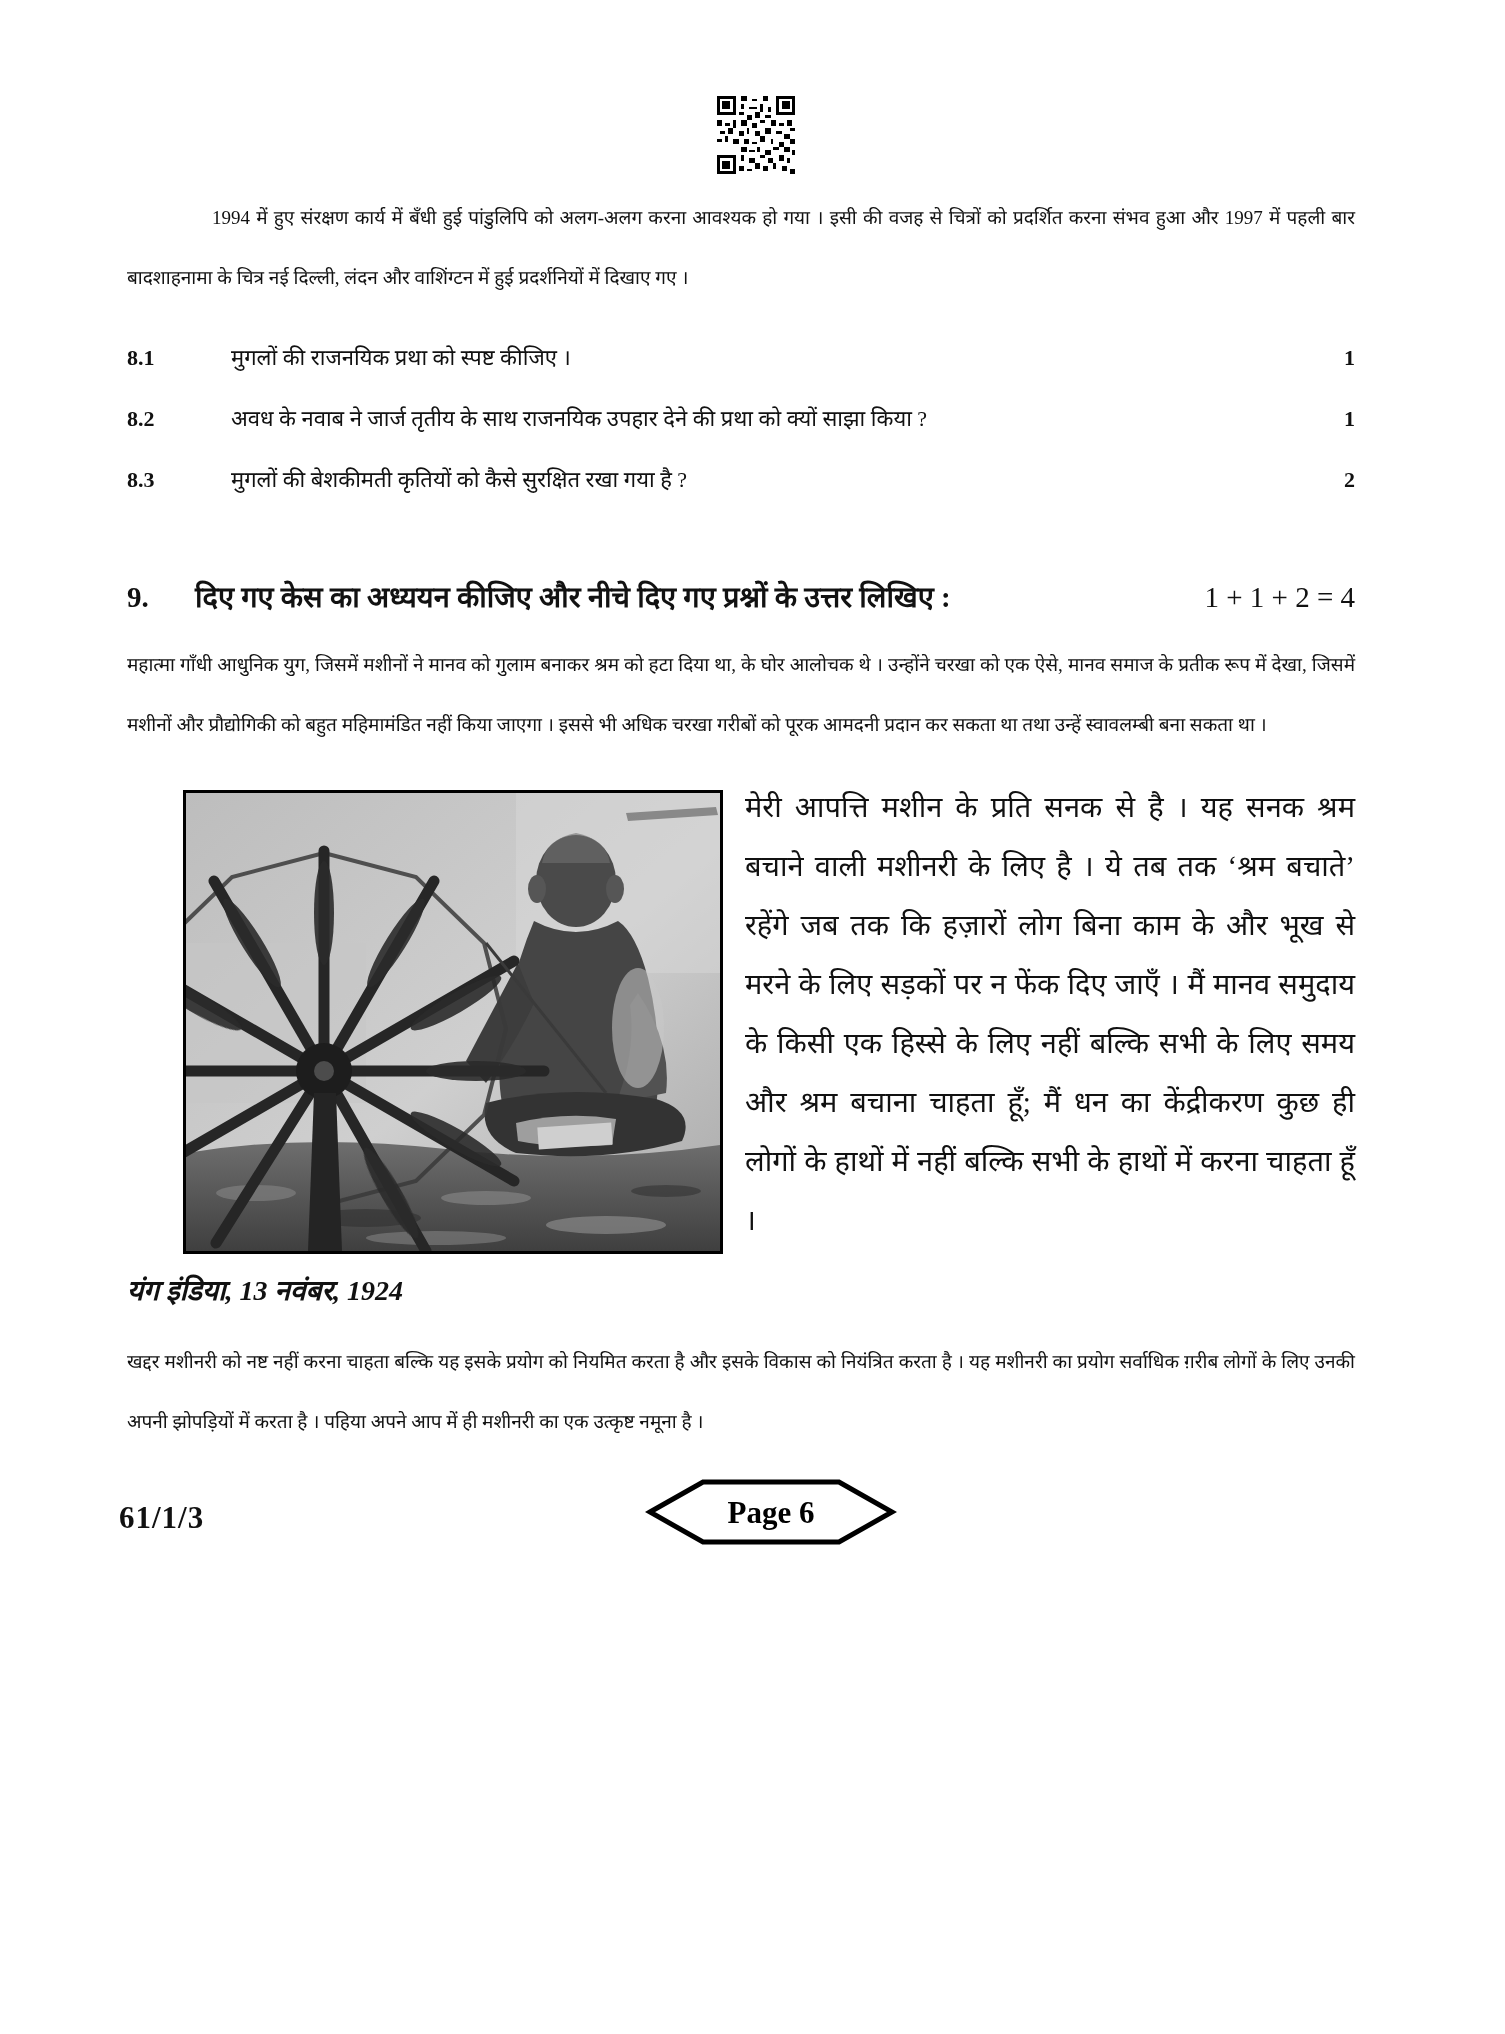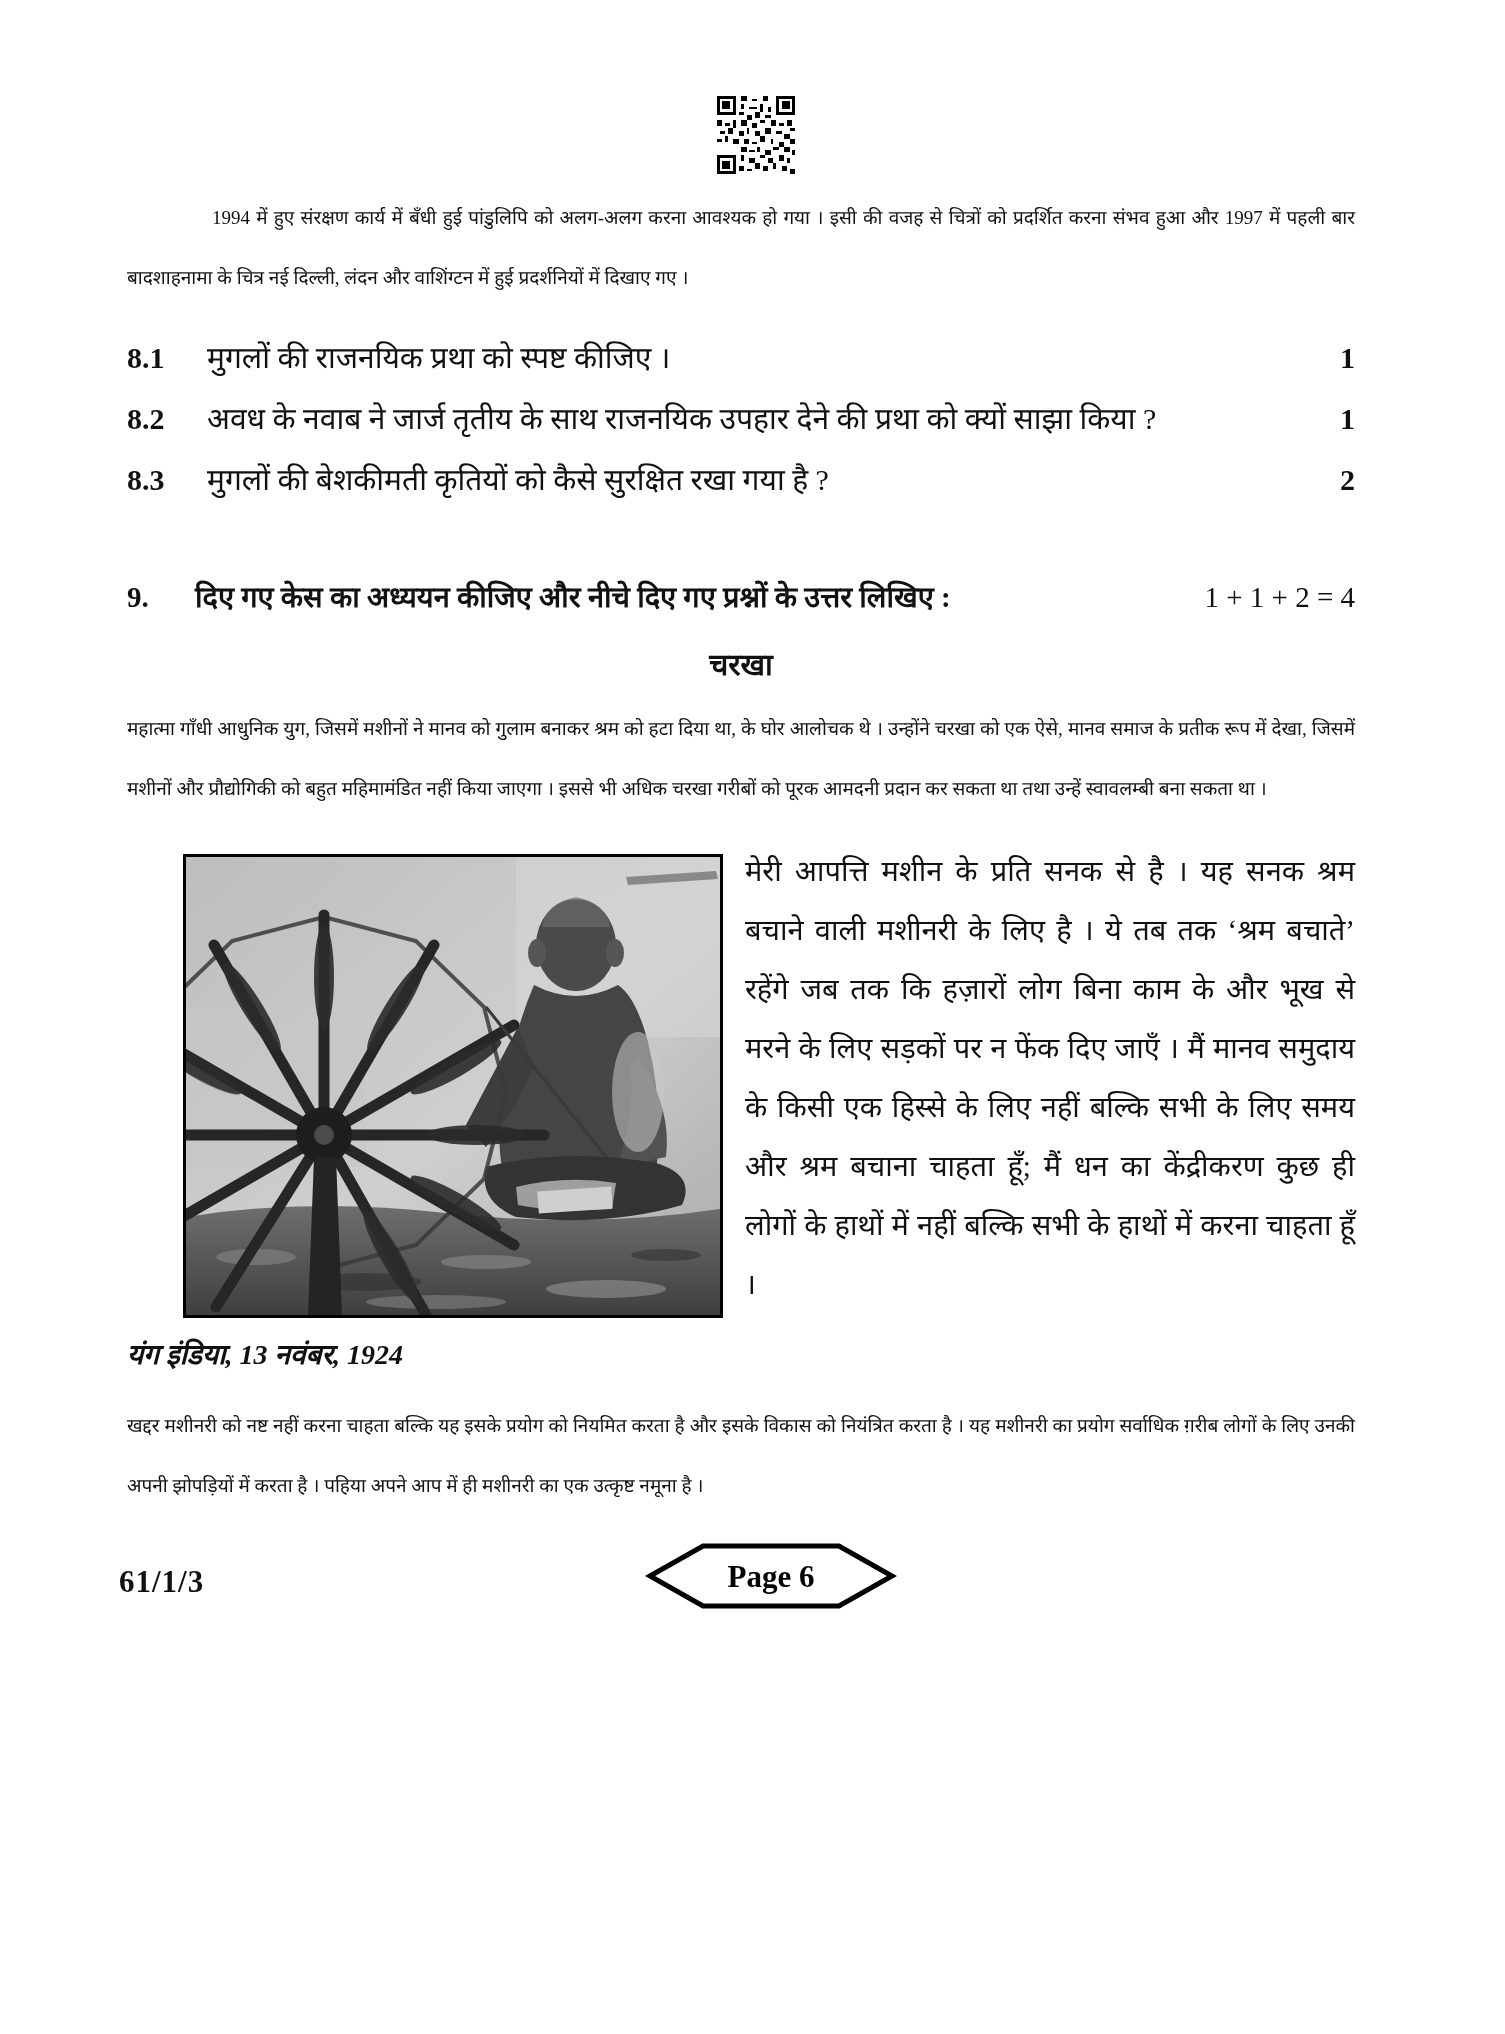--- a/index.html
+++ b/index.html
@@ -7,21 +7,21 @@
        font-family:"Liberation Serif","DejaVu Serif",serif;overflow:hidden;}
   .page{padding:96px 150px 0 127px;}
 
   .qr-wrap{display:flex;justify-content:center;position:relative;left:15px;height:78px;}
   .qr-wrap svg{display:block;}
 
   .para{font-size:19px;line-height:60px;text-align:justify;}
   .intro{text-indent:85px;margin-top:14px;}
 
   .qblock{margin-top:3px;}
-  .qrow{display:flex;font-size:30px;line-height:61px;}
+  .qrow{display:flex;font-size:22px;line-height:61px;gap:24px;}
   .qrow .qnum{width:80px;font-weight:bold;flex:none;}
   .qrow .qtext{flex:1;text-align:justify;padding-right:20px;}
   .qrow .qmarks{flex:none;min-width:40px;text-align:right;font-weight:bold;}
 
   .q9row{display:flex;font-size:29px;line-height:60px;margin-top:57px;}
   .q9row .q9num{width:68px;font-weight:bold;flex:none;}
   .q9row .qtext{flex:1;font-weight:bold;}
   .q9row .qmarks{flex:none;font-weight:normal;}
 
   .case-title{text-align:center;font-weight:bold;font-size:30px;line-height:52px;margin-top:12px;}
@@ -144,21 +144,20 @@
       <span class="qmarks">2</span>
     </div>
   </div>
 
   <div class="q9row">
     <span class="q9num">9.</span>
     <span class="qtext">दिए गए केस का अध्ययन कीजिए और नीचे दिए गए प्रश्नों के उत्तर लिखिए :</span>
     <span class="qmarks">1 + 1 + 2 = 4</span>
   </div>
 
-  <div class="case-title">चरखा</div>
 
   <p class="para case-body">महात्मा गाँधी आधुनिक युग, जिसमें मशीनों ने मानव को गुलाम बनाकर श्रम को हटा दिया था, के घोर आलोचक थे । उन्होंने चरखा को एक ऐसे, मानव समाज के प्रतीक रूप में देखा, जिसमें मशीनों और प्रौद्योगिकी को बहुत महिमामंडित नहीं किया जाएगा । इससे भी अधिक चरखा गरीबों को पूरक आमदनी प्रदान कर सकता था तथा उन्हें स्वावलम्बी बना सकता था ।</p>
 
   <div class="fig-row">
     <div class="photo">
       <svg width="534" height="458" viewBox="0 0 534 458">
         <defs>
           <linearGradient id="wall" x1="0" y1="0" x2="1" y2="1">
             <stop offset="0" stop-color="#bdbdbd"></stop>
             <stop offset="0.55" stop-color="#cfcfcf"></stop>

